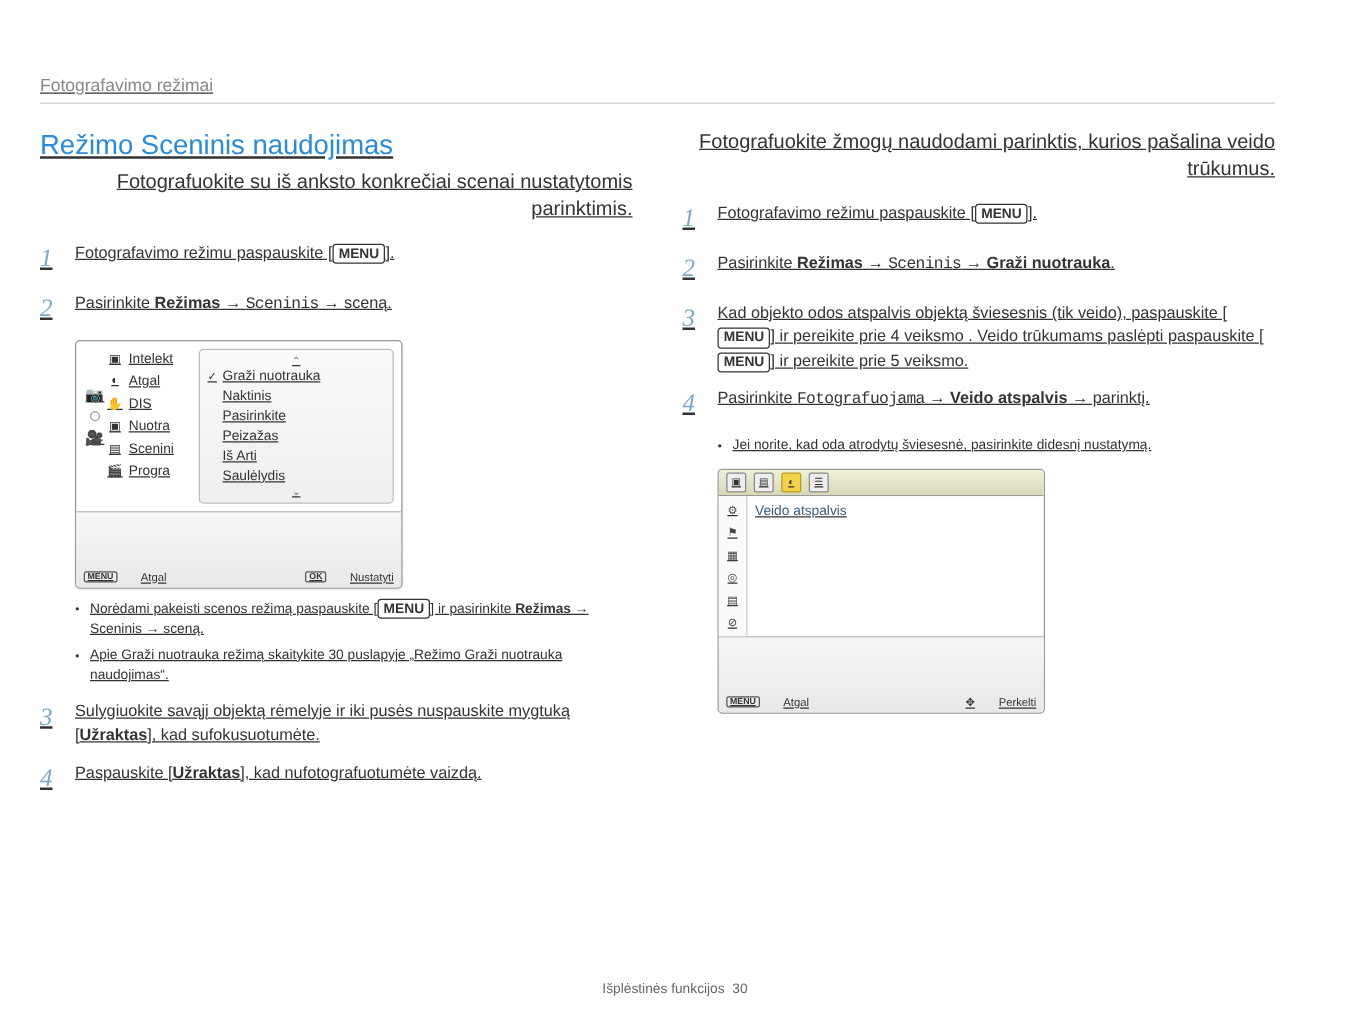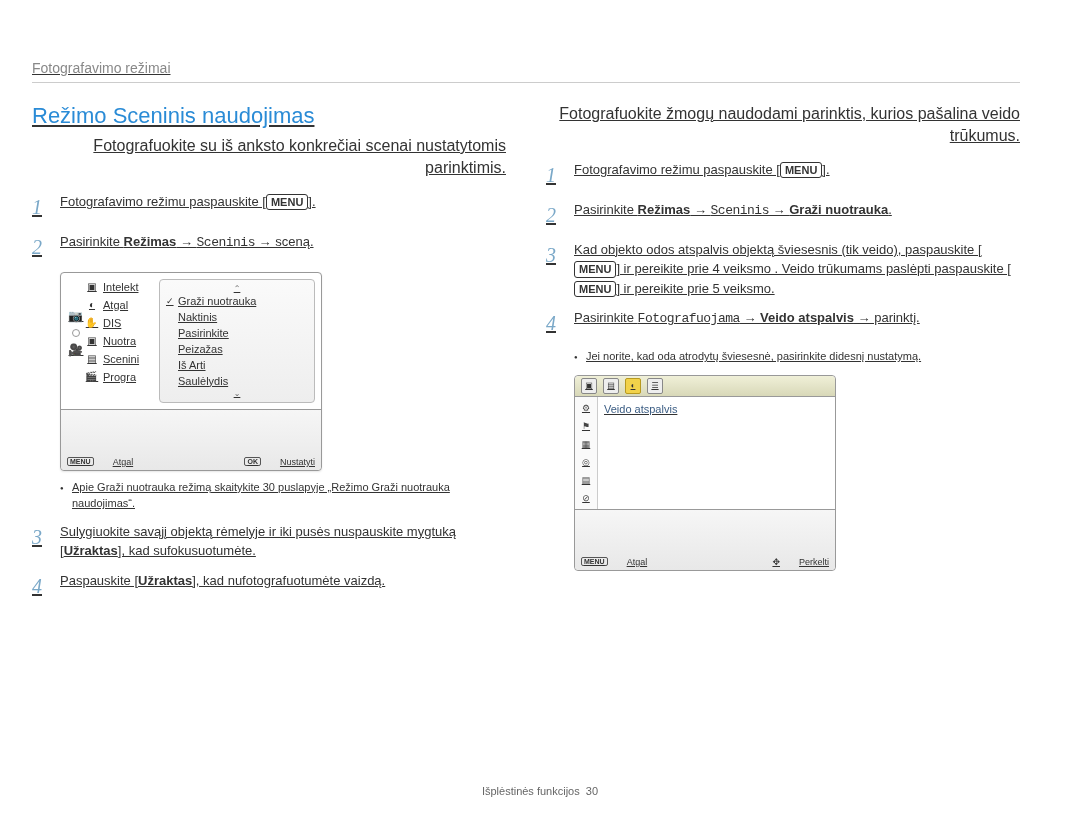--- a/index.html
+++ b/index.html
@@ -360,20 +360,23 @@
               <span>Atgal</span>
             </span>
           <span class="fitem">
               <span class="menu-tag">OK</span> 
               <span>Nustatyti</span>
             </span>
         </div>
       </div>
 
       <ul class="bullets">
+        <li>
+          <span>Norėdami pakeisti scenos režimą paspauskite [</span><span class="kbd">MENU</span><span>] ir pasirinkite </span><span class="bold">Režimas</span><span> → Sceninis → sceną.</span>
+        </li>
         <li>Apie Graži nuotrauka režimą skaitykite 30 puslapyje „Režimo Graži nuotrauka naudojimas“.</li>
       </ul>
 
       <ol class="steps">
         <li>
           <span class="num">3</span>
           <span class="step-content">
             <span>Sulygiuokite savąjį objektą rėmelyje ir iki pusės nuspauskite mygtuką [</span><span class="bold">Užraktas</span><span>], kad sufokusuotumėte.</span>
           </span>
         </li>

